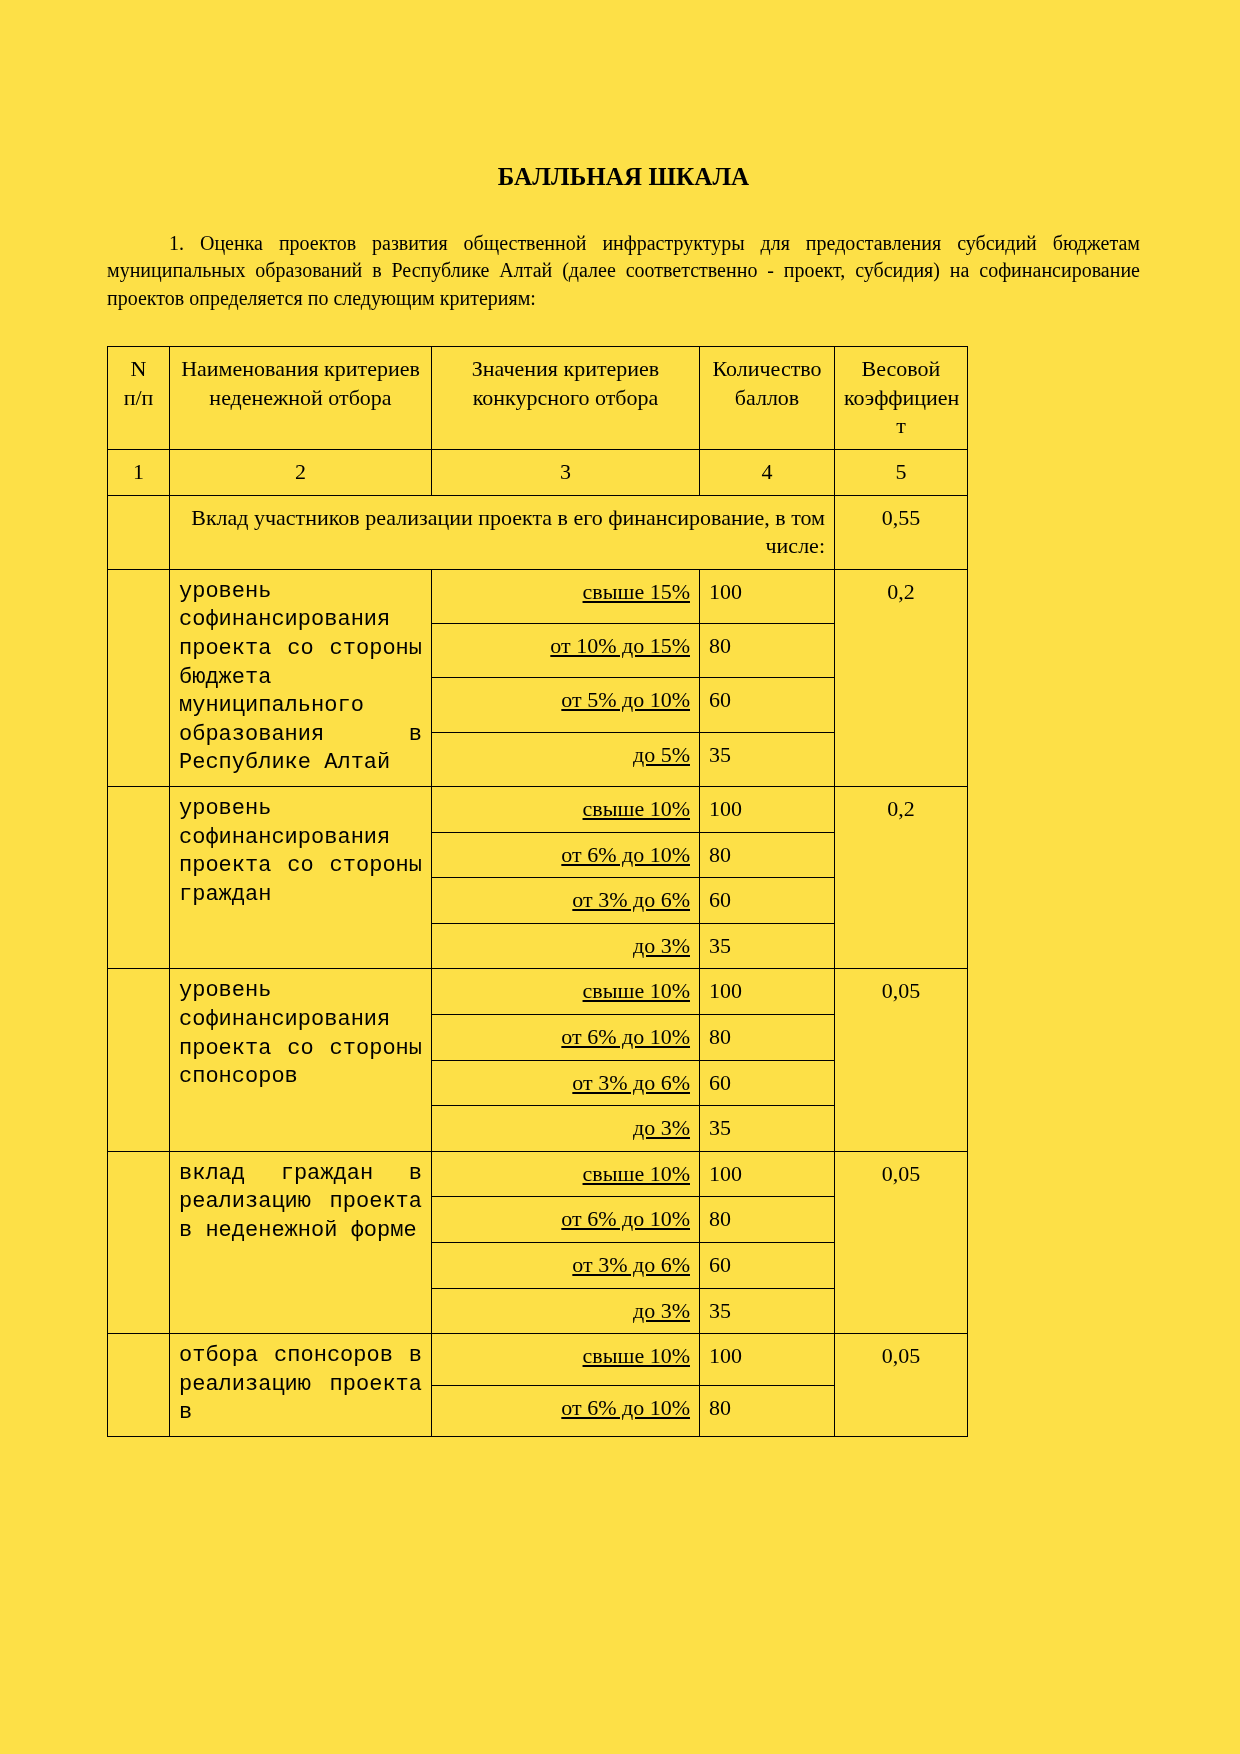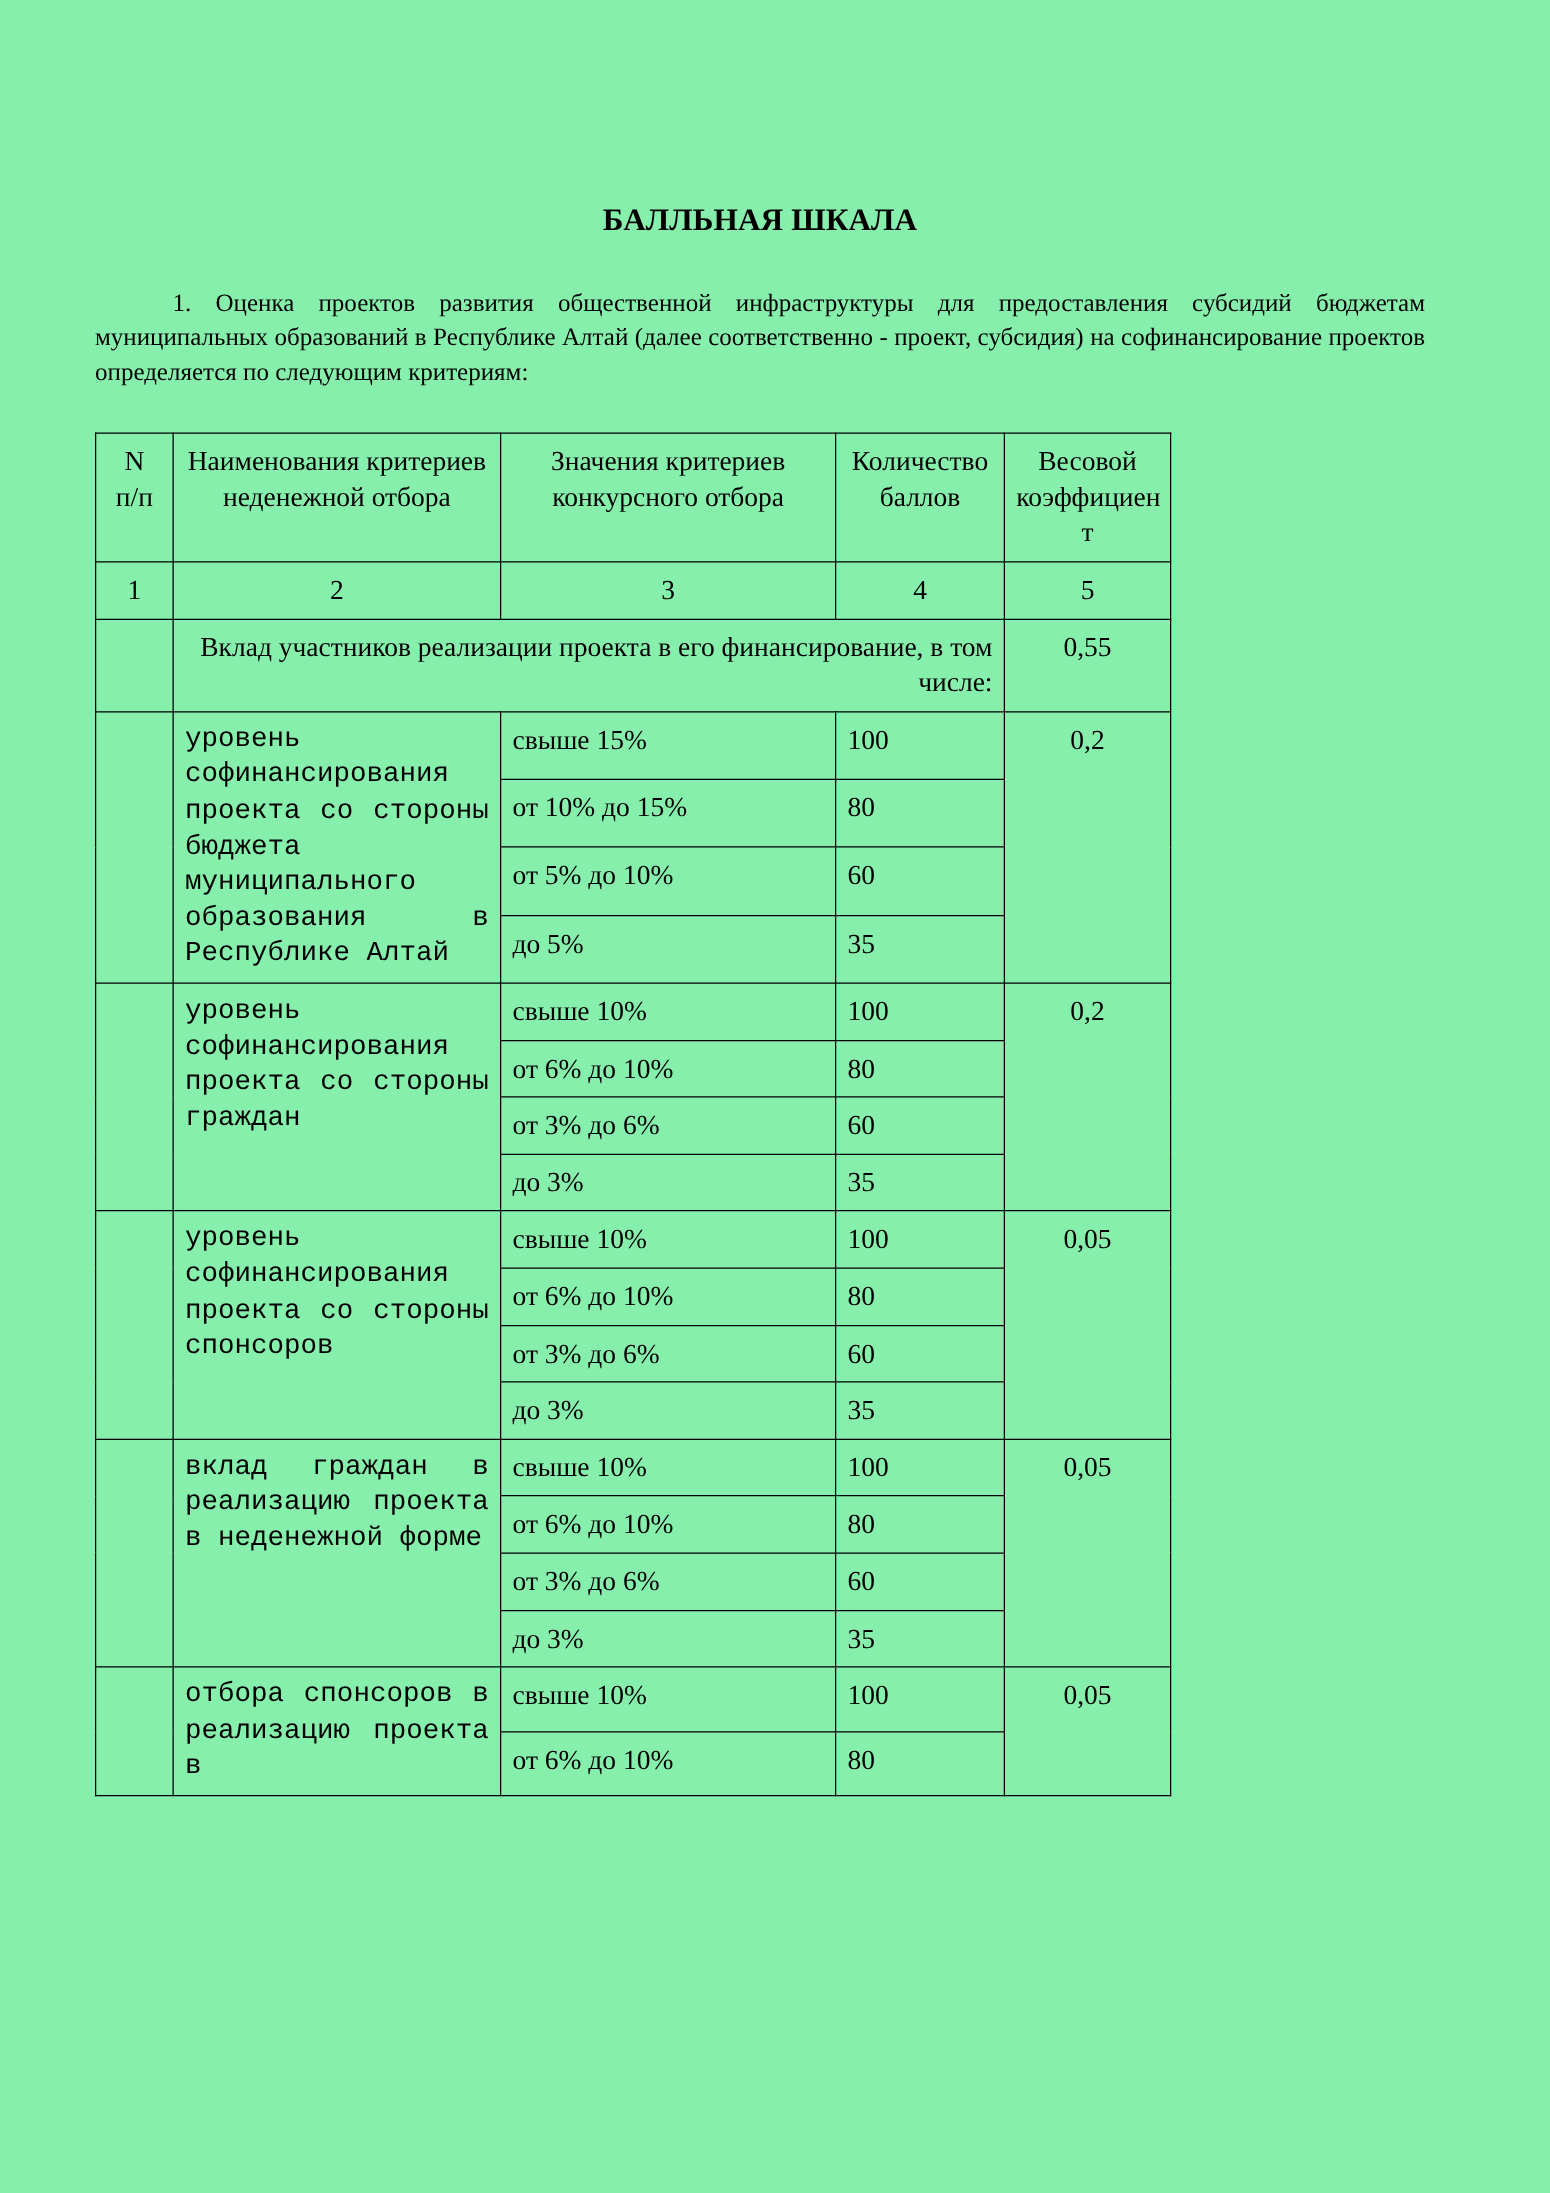--- a/index.html
+++ b/index.html
@@ -9,24 +9,24 @@
     background: #ffffff;
   }
   body {
     font-family: "Liberation Serif", "DejaVu Serif", serif;
     color: #000000;
   }
   .page {
     width: 1240px;
     height: 1754px;
     margin: 0 auto;
-    background: #86efac;
+    background: #fde047;
     position: relative;
     box-sizing: border-box;
-    padding: 160px 100px 0 76px;
+    padding: 160px 100px 0 107px;
   }
   .doc-title {
     text-align: center;
     font-weight: bold;
     font-size: 25px;
     line-height: 1.34;
     letter-spacing: 0.1px;
   }
   .doc-title .line2 {
     display: block;
@@ -82,22 +82,23 @@
   }
   .crit-name {
     text-align: justify;
     text-align-last: left;
     vertical-align: top;
     line-height: 1.38;
     padding-top: 11px;
     font-family: Liberation Mono, monospace;
   }
   .val-cell {
-    text-align: left;
-    vertical-align: middle;
+    text-align: right;
+    vertical-align: middle;
+    text-decoration: underline;
   }
   .score-cell {
     text-align: left;
     vertical-align: middle;
   }
   .weight-cell {
     text-align: center;
     vertical-align: top;
     padding-top: 11px;
     font-family: Liberation Serif, serif;

